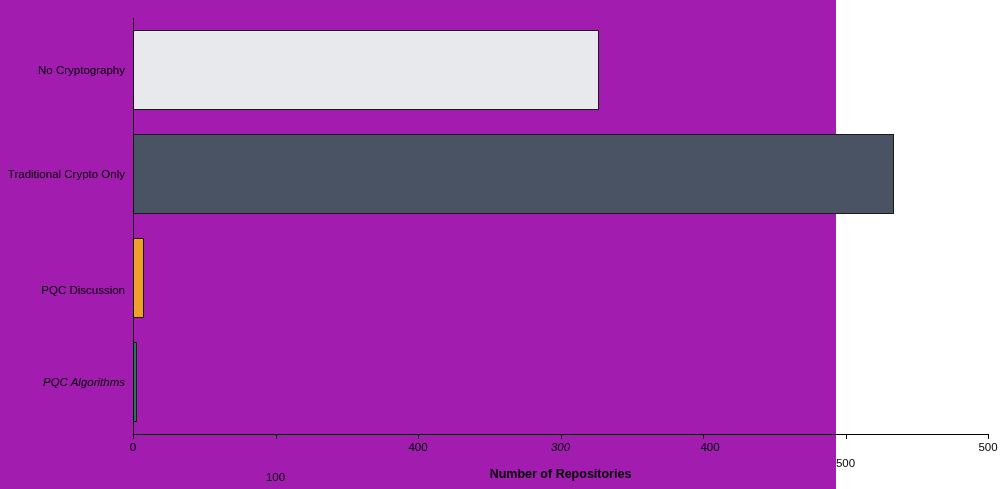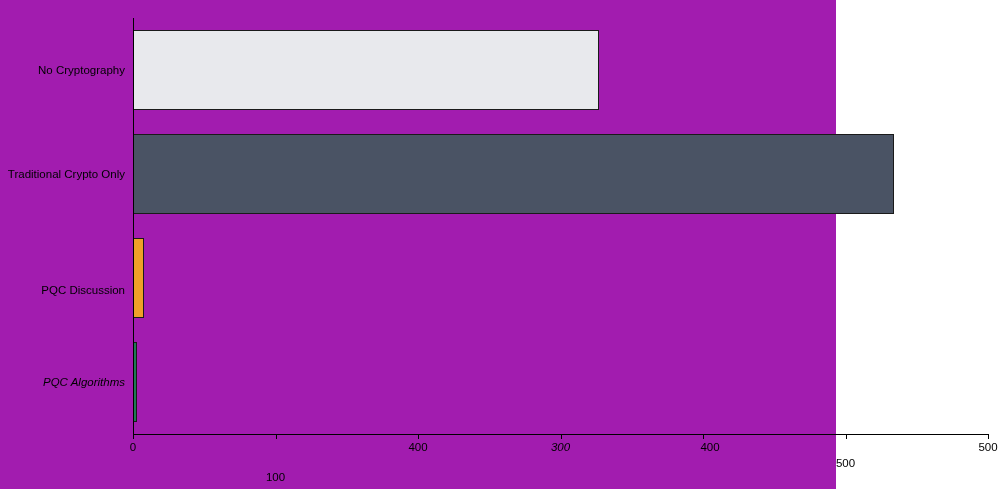--- a/index.html
+++ b/index.html
@@ -152,14 +152,15 @@
     <div class="xtickmark" style="left:703px;"></div>
     <div class="xtick" style="left:710px;">400</div>
 
     <div class="xtickmark" style="left: 845.5px;"></div>
     <div class="xtick" style="left: 845.5px; margin-top: 16px;">500</div>
 
     <div class="xtickmark" style="left:988px;"></div>
     <div class="xtick" style="left:988px;">500</div>
   </div>
 
+  <div class="xlabel">Number of Repositories</div>
 
 </div>
 
 </body></html>

